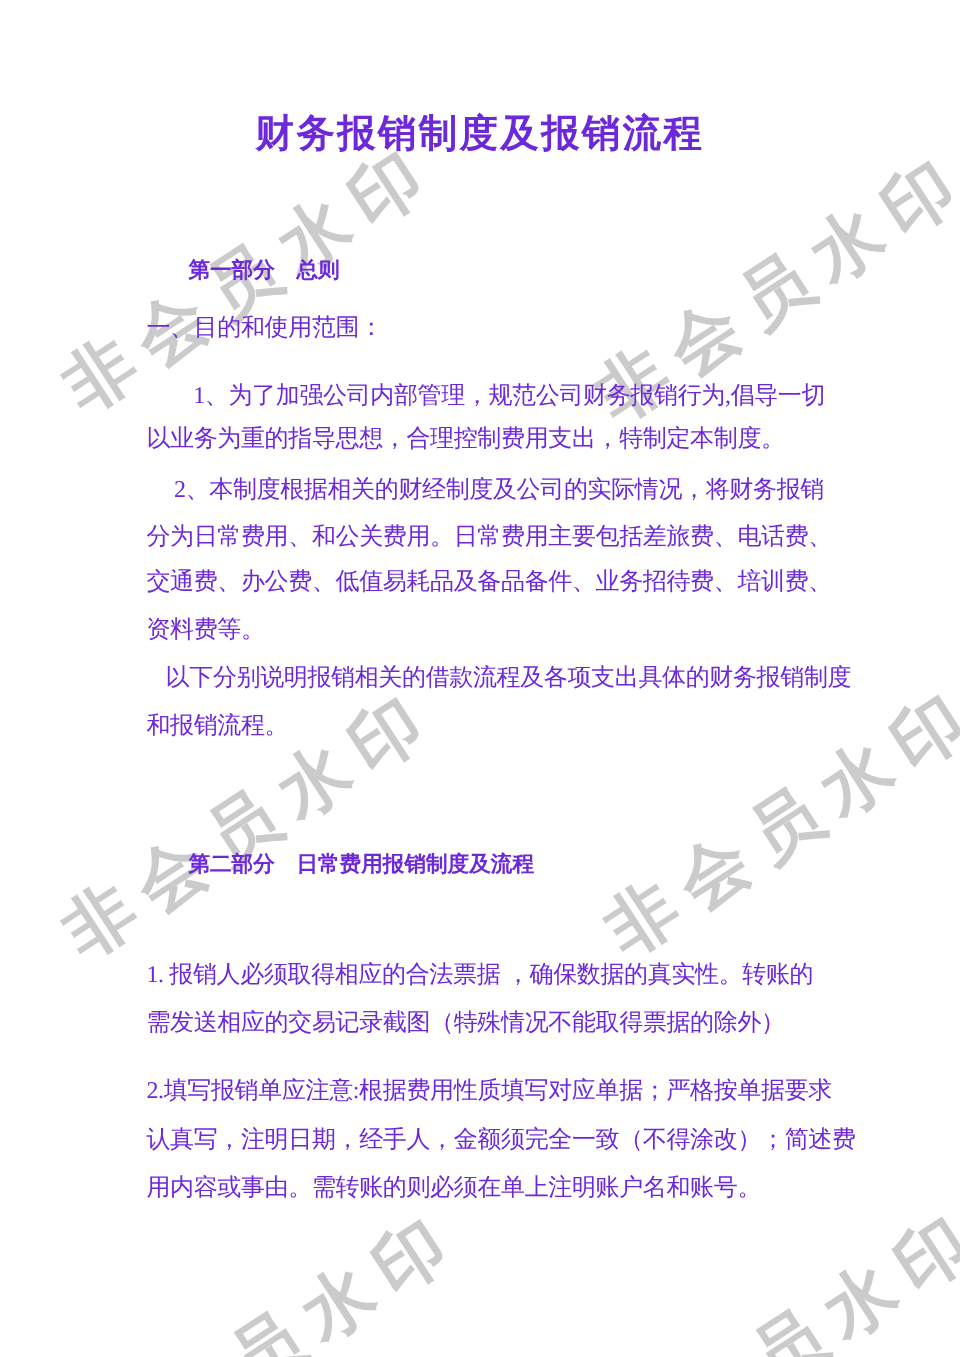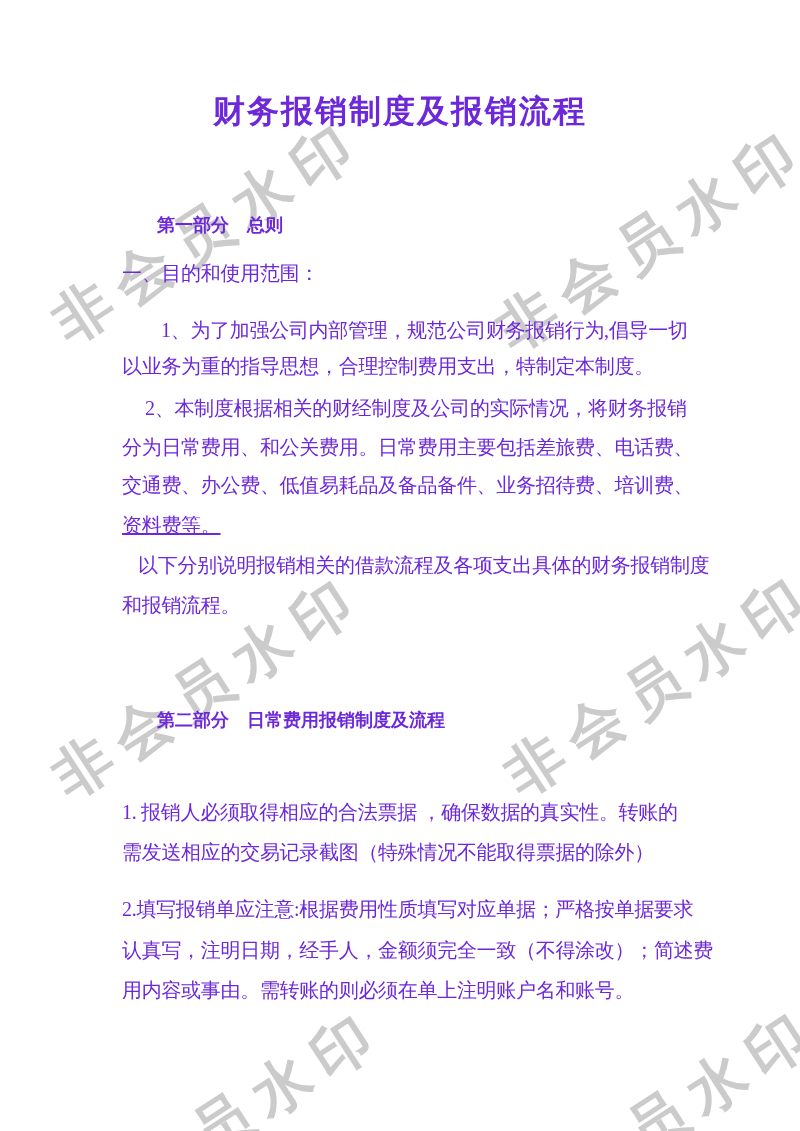--- a/index.html
+++ b/index.html
@@ -71,21 +71,21 @@
     <div class="part-heading" style="left:157px; top:213px;">第一部分　总则</div>
 
     <div class="ln sub-heading" style="left:122px; top:259px;">一、目的和使用范围：</div>
 
     <div class="ln" style="left:145px; top:316px;margin-left:16px;">1、为了加强公司内部管理，规范公司财务报销行为,倡导一切</div>
     <div class="ln" style="left:122px; top:352px;">以业务为重的指导思想，合理控制费用支出，特制定本制度。</div>
 
     <div class="ln" style="left:145px; top:394px;">2、本制度根据相关的财经制度及公司的实际情况，将财务报销</div>
     <div class="ln" style="left:122px; top:471px;">交通费、办公费、低值易耗品及备品备件、业务招待费、培训费、</div>
     <div class="ln" style="left:122px; top:433px;">分为日常费用、和公关费用。日常费用主要包括差旅费、电话费、</div>
-    <div class="ln" style="left:122px; top:511px;text-decoration:underline;">资料费等。</div>
+    <div class="ln" style="left:122px; top:511px;">资料费等。</div>
 
     <div class="ln" style="left:122px; top:551px;margin-left:16px;">以下分别说明报销相关的借款流程及各项支出具体的财务报销制度</div>
     <div class="ln" style="left:122px; top:591px;">和报销流程。</div>
 
     <div class="part-heading" style="left:157px; top:708px;">第二部分　日常费用报销制度及流程</div>
 
 
     <div class="ln" style="left:122px; top:798px;text-align:center;">1. 报销人必须取得相应的合法票据 ，确保数据的真实性。转账的</div>
     <div class="ln" style="left:122px; top:838px;">需发送相应的交易记录截图（特殊情况不能取得票据的除外）</div>
 

